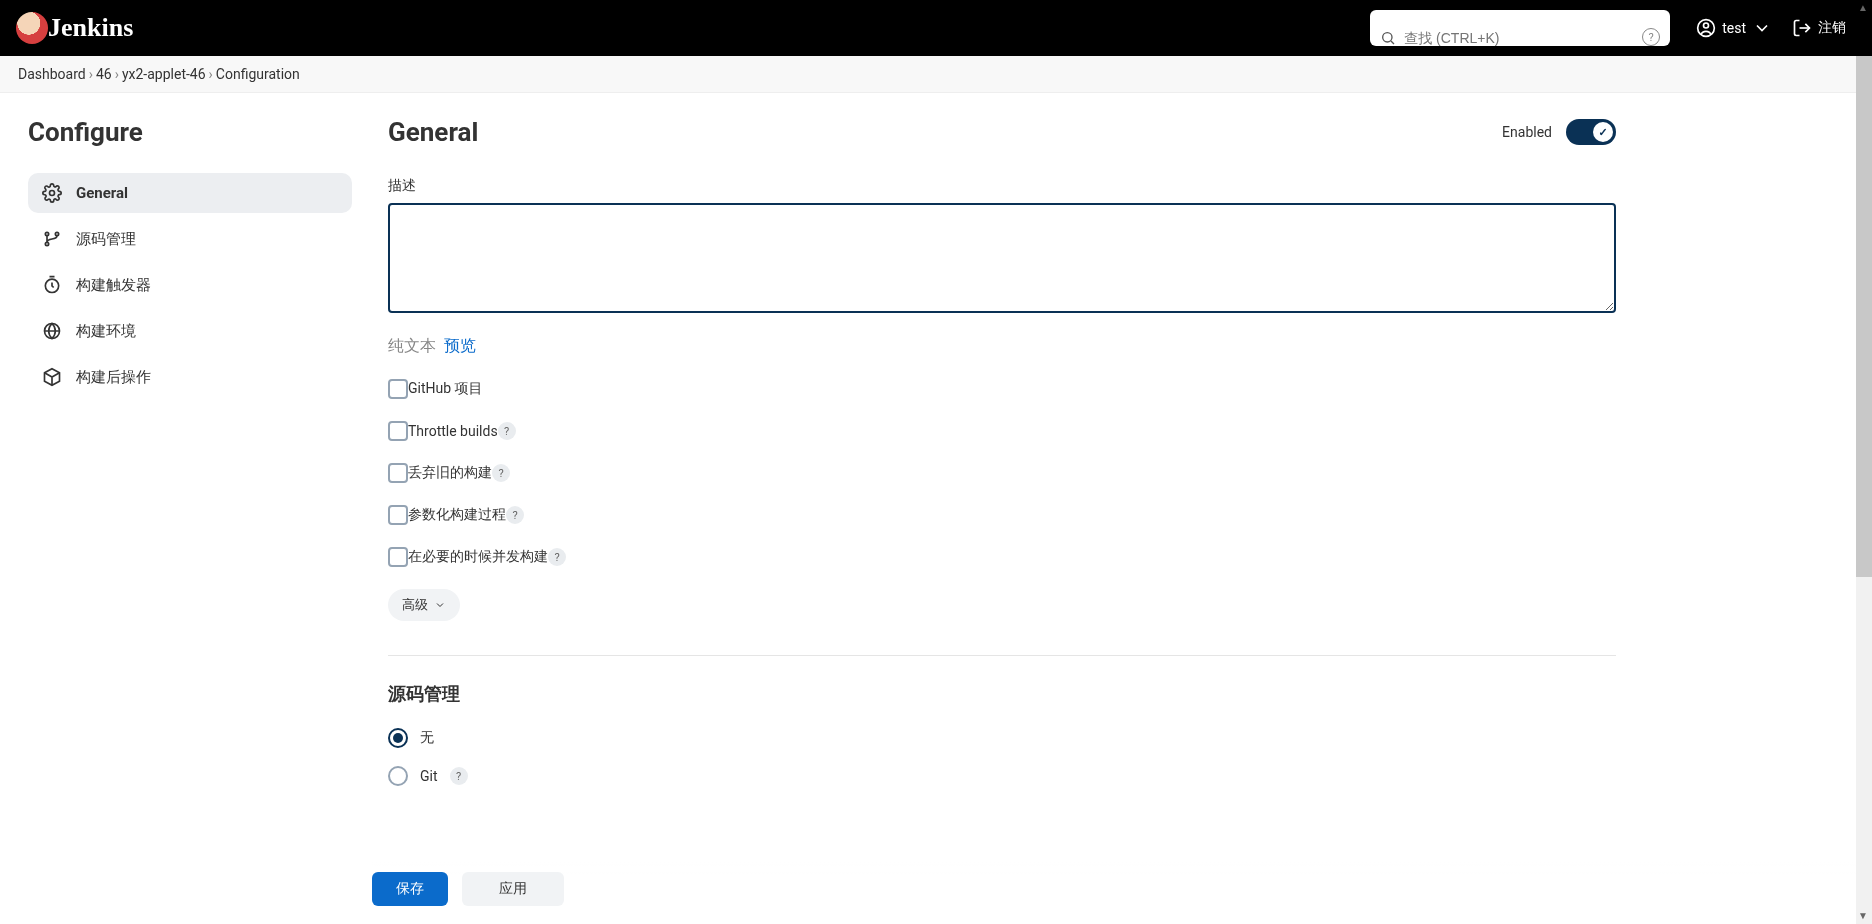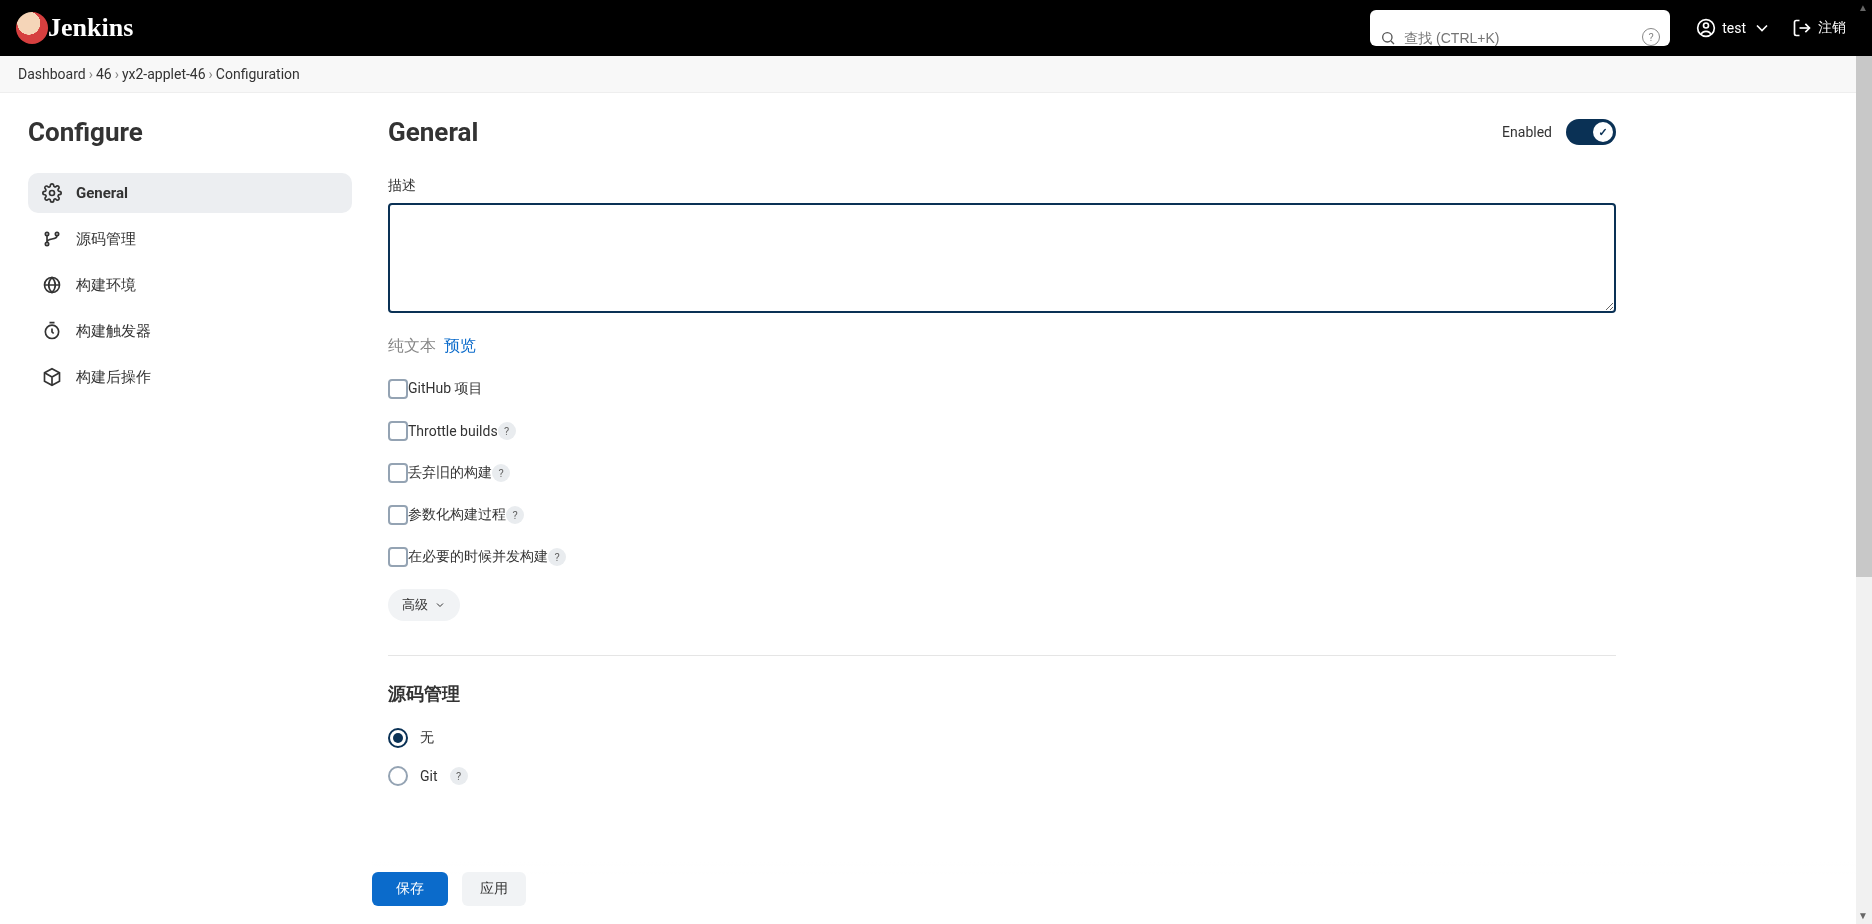--- a/index.html
+++ b/index.html
@@ -111,21 +111,21 @@
   position:fixed; left:372px; right:14px; bottom:0; background:#fff;
   padding:14px 0 18px; display:flex; gap:14px;
   background: linear-gradient(to top, #fff 70%, rgba(255,255,255,0));
 }
 .btn-primary {
   background:#0b6bcb; color:#fff; border:none; border-radius:6px;
   padding:8px 24px; font-size:14px; cursor:pointer;
 }
 .btn-sec {
   background:#f1f3f5; color:#333; border:none; border-radius:6px;
-  padding:8px 18px; font-size:14px; cursor:pointer;
+  padding:8px 37px; font-size:14px; cursor:pointer;
 }
 .scroll-ind {
   position:fixed; right:0; top:56px; bottom:0; width:16px; background:#f1f1f1;
 }
 .scroll-thumb { position:absolute; right:0; top:0; width:16px; height:60%; background:#c8c8c8; }
 .scroll-arrow-up, .scroll-arrow-dn {
   position:absolute; right:2px; width:12px; height:12px; font-size:10px; color:#666;
 }
 .scroll-arrow-up { top:-54px; }
 .scroll-arrow-dn { bottom:2px; }
@@ -198,34 +198,34 @@
             <circle cx="6" cy="18" r="2"></circle>
             <circle cx="18" cy="6" r="2"></circle>
             <path d="M6 8v8M18 8c0 6-12 2-12 8"></path>
           </svg>
         </span>
       <span>源码管理</span>
     </div>
     <div class="side-item">
       <span class="icn">
           <svg viewBox="0 0 24 24" fill="none" stroke="currentColor" stroke-width="2">
+            <circle cx="12" cy="13" r="8"></circle>
+            <path d="M12 9v4l2 2M9 2h6"></path>
+          </svg>
+        </span>
+      <span>构建触发器</span>
+    </div>
+    <div class="side-item">
+      <span class="icn">
+          <svg viewBox="0 0 24 24" fill="none" stroke="currentColor" stroke-width="2">
             <circle cx="12" cy="12" r="9"></circle>
             <path d="M3 12h18M12 3c2.5 2.5 4 6 4 9s-1.5 6.5-4 9c-2.5-2.5-4-6-4-9s1.5-6.5 4-9z"></path>
           </svg>
         </span>
       <span>构建环境</span>
-    </div>
-    <div class="side-item">
-      <span class="icn">
-          <svg viewBox="0 0 24 24" fill="none" stroke="currentColor" stroke-width="2">
-            <circle cx="12" cy="13" r="8"></circle>
-            <path d="M12 9v4l2 2M9 2h6"></path>
-          </svg>
-        </span>
-      <span>构建触发器</span>
     </div>
     <div class="side-item">
       <span class="icn">
           <svg viewBox="0 0 24 24" fill="none" stroke="currentColor" stroke-width="2">
             <path d="M12 2l9 5v10l-9 5-9-5V7l9-5z"></path>
             <path d="M12 22V12M3 7l9 5 9-5"></path>
           </svg>
         </span>
       <span>构建后操作</span>
     </div>

